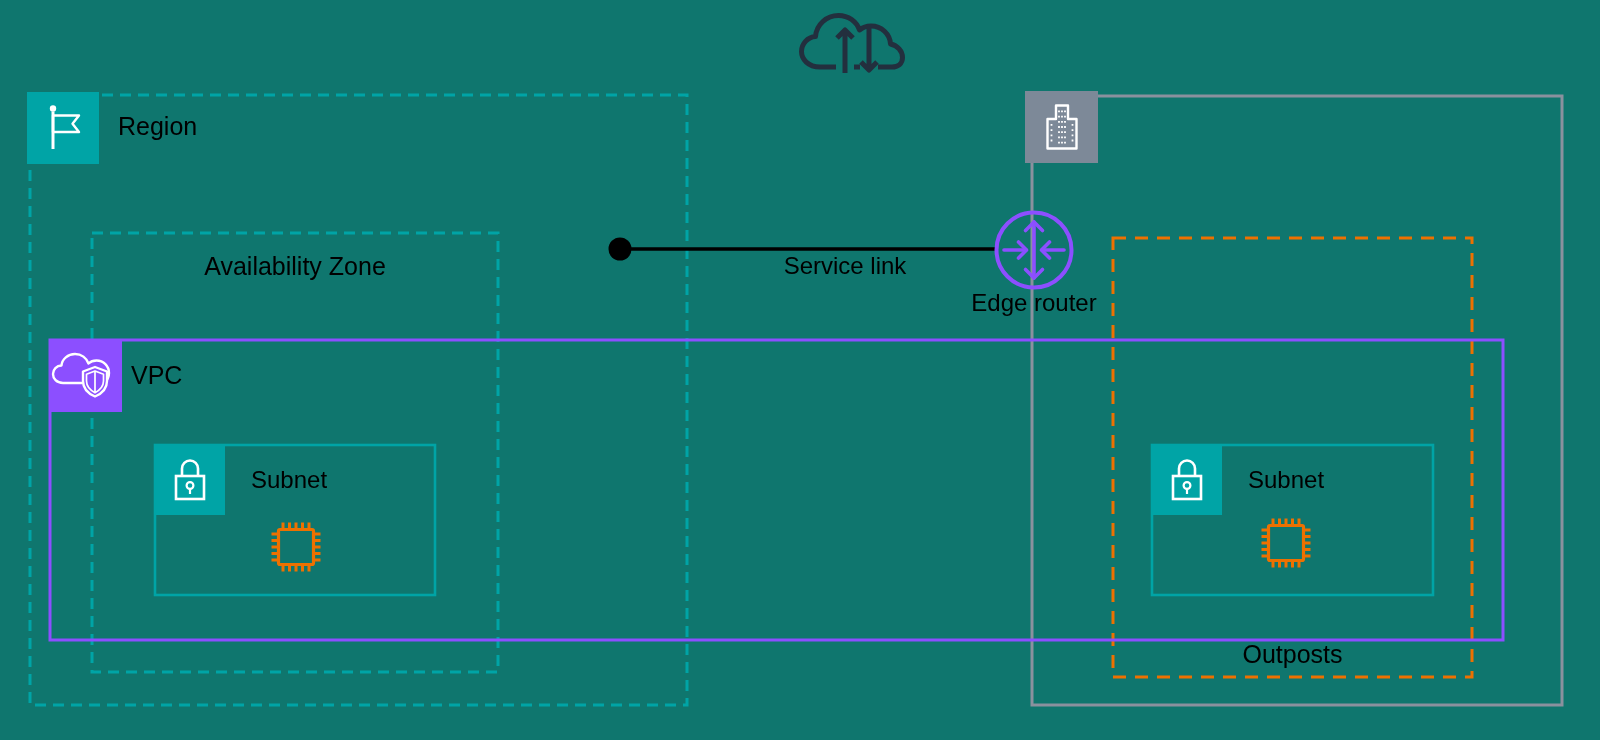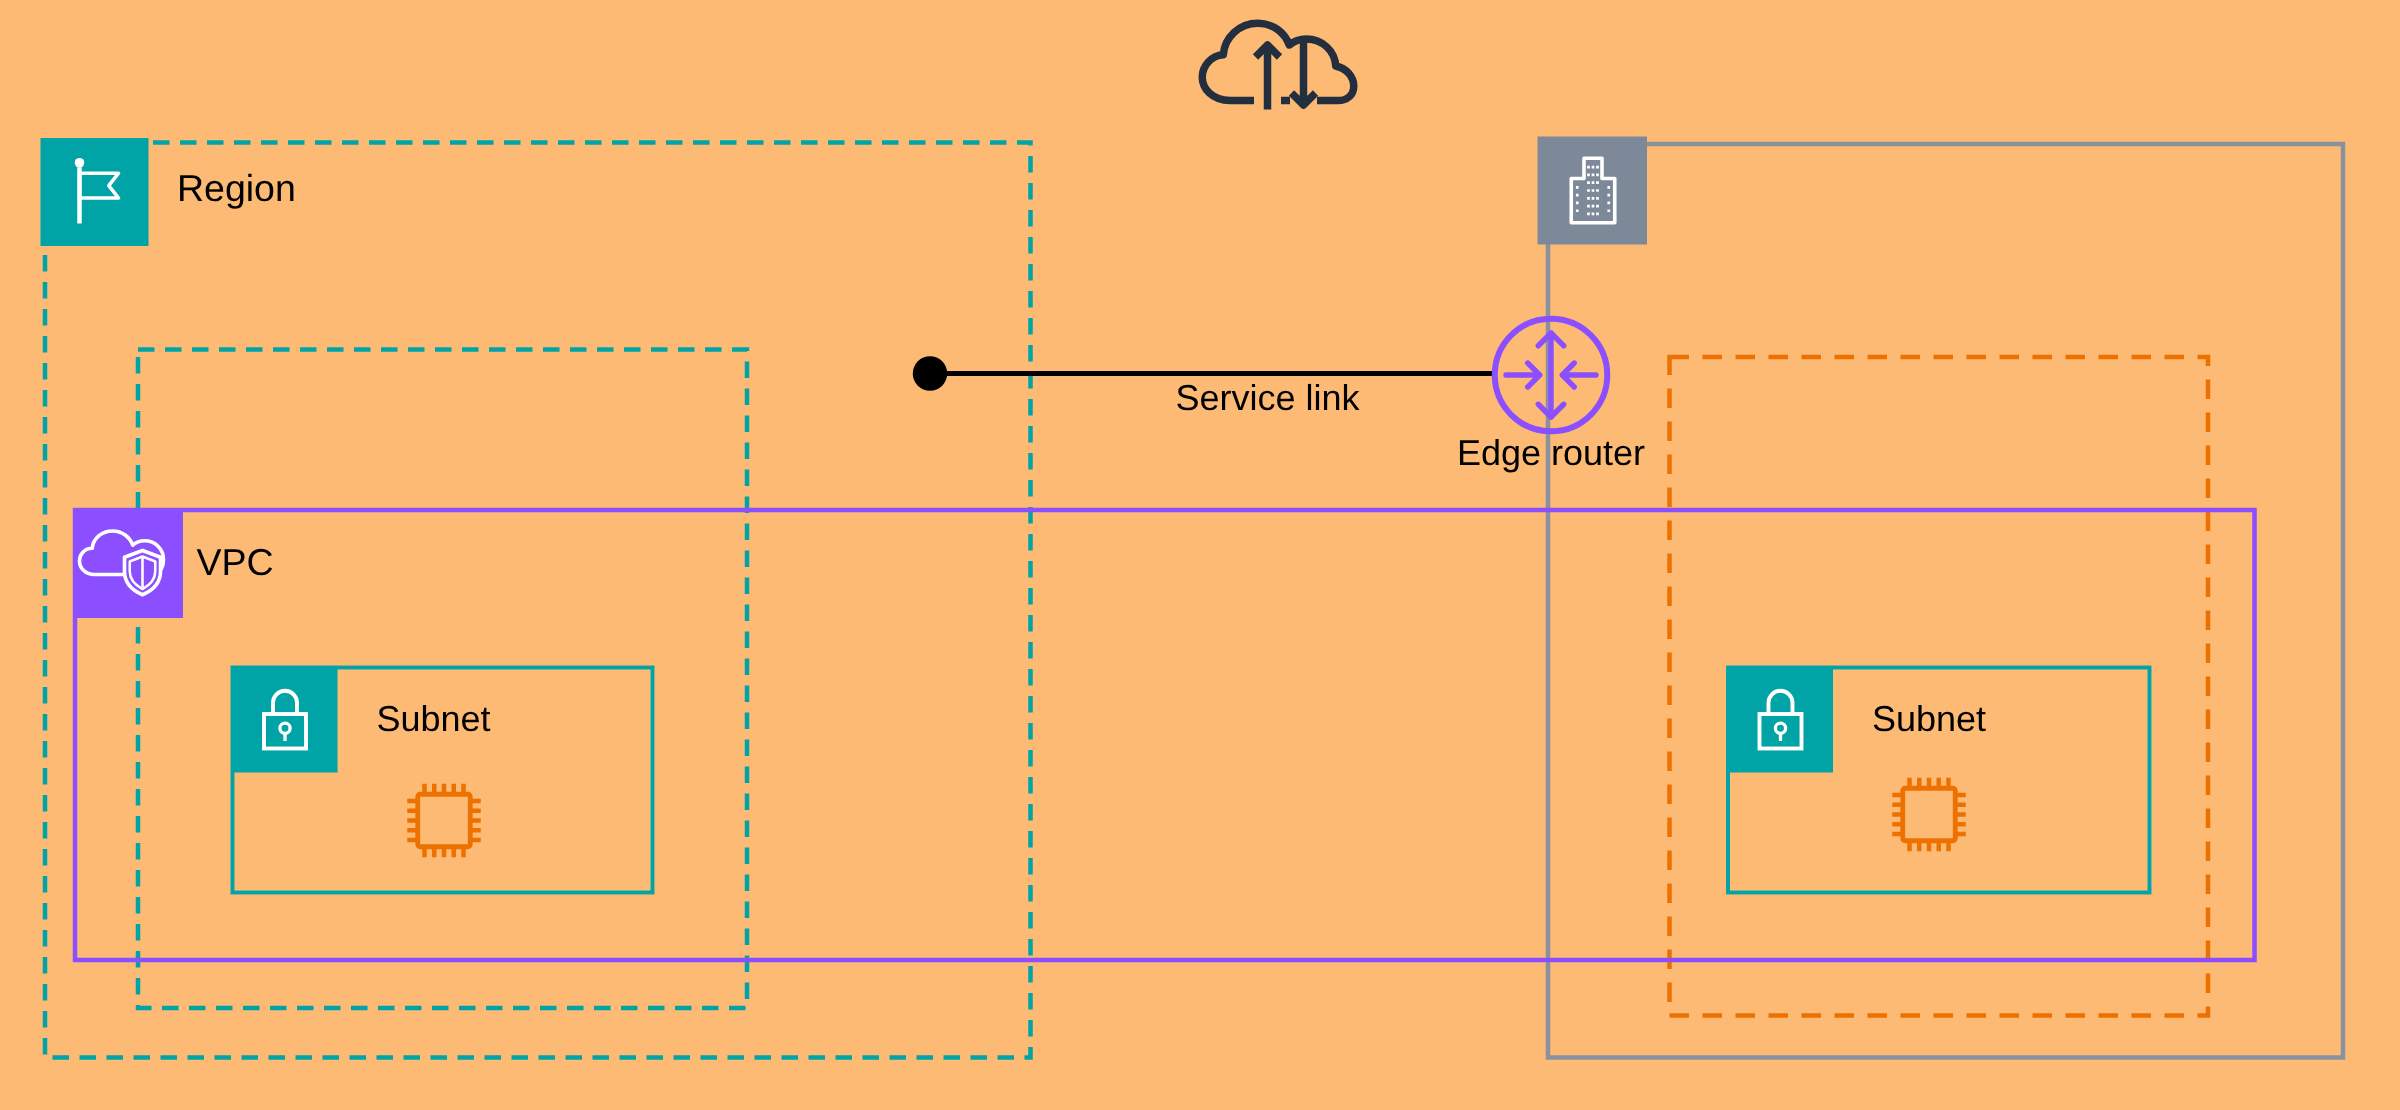--- a/index.html
+++ b/index.html
@@ -1,16 +1,16 @@
 <!DOCTYPE html>
 <html><head>
 <meta charset="utf-8">
 <style>
   html,body{margin:0;padding:0;background:#fff;}
-  .canvas{position:relative;width:1600px;height:740px;background:#fdba74;overflow:hidden;
+  .canvas{position:relative;width:1600px;height:740px;background:#0f766e;overflow:hidden;
           font-family:"Liberation Sans",sans-serif;}
   .layer{position:absolute;left:0;top:0;}
   .lbl{position:absolute;color:#000;white-space:nowrap;line-height:1.15;}
   .fs25{font-size:25px;}
   .fs24{font-size:24px;}
   .ctr{text-align:center;}
 </style>
 </head>
 <body>
 
@@ -85,19 +85,21 @@
 
     <g transform="translate(852,41)" stroke="#232F3E" stroke-width="5" fill="none" stroke-linejoin="round">
       <path d="M-32 26 C-44 26 -50.5 18 -50.5 10.5 C-50.5 3 -44.5 -4 -36.5 -4.5 C-35.5 -16.5 -25.5 -25.5 -13.5 -25.5 C-3.5 -25.5 4.5 -19.5 7.5 -11 C10.5 -13.5 14.5 -15 19 -15 C29.5 -15 38 -7 38.5 3 C45.5 4.5 50.5 10 50.5 16.5 C50.5 22.5 46 26 40 26"></path>
       <path d="M-32 26 H-16 M2 26 H8 M26 26 H40"></path>
       <path d="M-7 32 V-11 M-15 -3 L-7 -11 L1 -3"></path>
       <path d="M17 -13 V29 M9 21 L17 29 L25 21"></path>
     </g>
   </svg>
 
   <div class="lbl fs25" style="left:118px;top:112px">Region</div>
+  <div class="lbl fs25 ctr" style="left:92px;top:252px;width:406px">Availability Zone</div>
   <div class="lbl fs25" style="left:131px;top:361px">VPC</div>
   <div class="lbl fs24" style="left:251px;top:466px">Subnet</div>
   <div class="lbl fs24" style="left:1248px;top:466px">Subnet</div>
+  <div class="lbl fs25 ctr" style="left:1113px;top:640px;width:359px">Outposts</div>
   <div class="lbl fs24 ctr" style="left:934px;top:289px;width:200px">Edge router</div>
   <div class="lbl fs24 ctr" style="left:695px;top:252px;width:300px">Service link</div>
 
 </div>
 
 </body></html>

